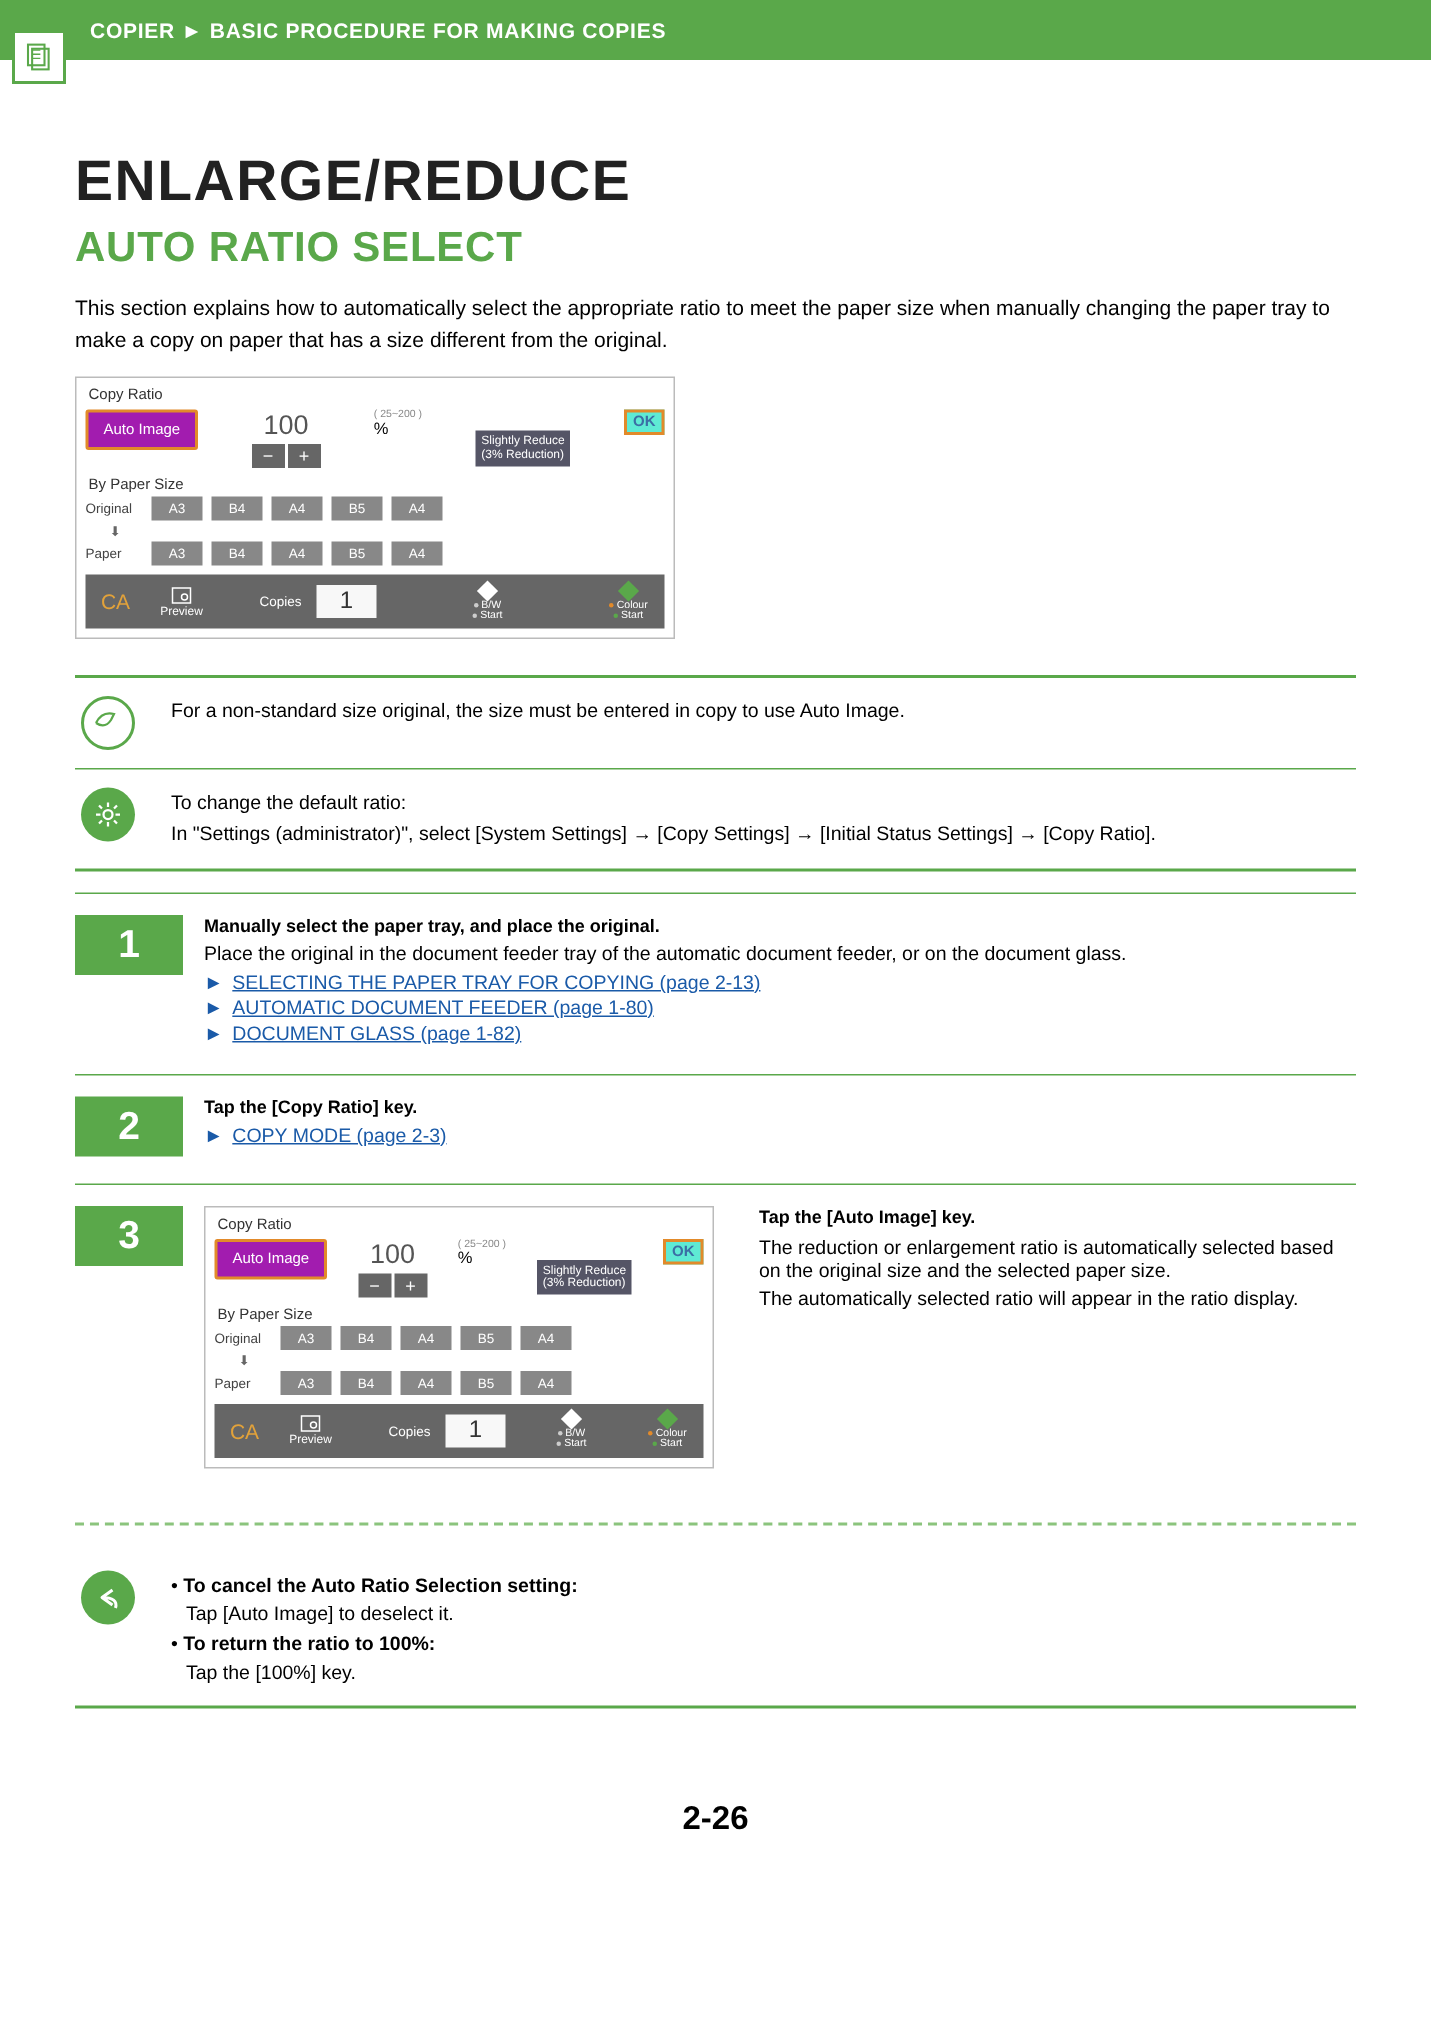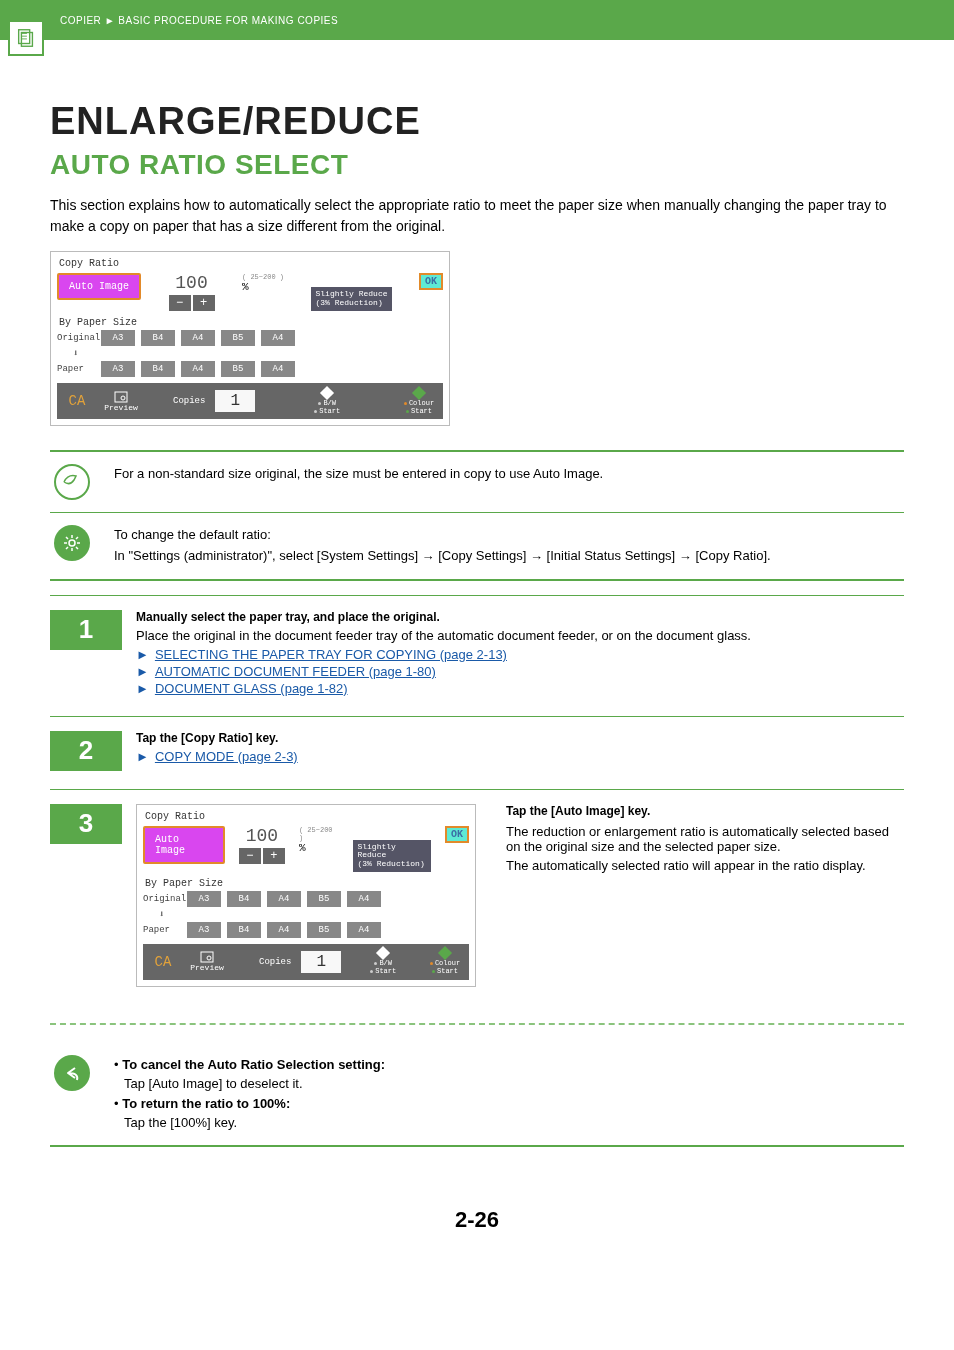--- a/index.html
+++ b/index.html
@@ -1,29 +1,29 @@
 <!DOCTYPE html>
 <html><head>
 <meta charset="utf-8">
 <style>
 * { margin: 0; padding: 0; box-sizing: border-box; }
 body { font-family: Arial, Helvetica, sans-serif; width: 954px; background: #fff; color: #000; }
 .top-band { background: #5aa84a; height: 40px; display: flex; align-items: center; padding-left: 8px; }
 .top-icon-box { width: 36px; height: 36px; background: #fff; border: 2px solid #5aa84a; display: flex; align-items: center; justify-content: center; position: relative; top: 18px; margin-right: 16px; }
 .top-icon-box svg { width: 22px; height: 22px; }
-.breadcrumb { color: #fff; font-weight: normal; font-size: 10px; letter-spacing: 0.5px; }
+.breadcrumb { color: #fff; font-weight: bold; font-size: 14px; letter-spacing: 0.5px; }
 .breadcrumb a { color: #fff; text-decoration: none; }
 .content { padding: 36px 50px 0 50px; }
 h1 { font-size: 38px; font-weight: bold; color: #222; margin-top: 24px; margin-bottom: 6px; letter-spacing: 1px; }
 h2.subhead { font-size: 28px; color: #5aa84a; font-weight: bold; margin-bottom: 14px; letter-spacing: 0.5px; }
 .intro { font-size: 14px; line-height: 1.5; margin-bottom: 14px; }
-.panel { border: 1px solid #bbb; width: 400px; padding: 4px 6px 6px 6px; font-family: Liberation Mono, monospace; margin-bottom: 24px; }
+.panel { border: 1px solid #bbb; width: 400px; padding: 4px 6px 6px 6px; font-family: Liberation Sans, sans-serif; margin-bottom: 24px; }
 .panel-title { font-size: 10px; color: #333; margin: 2px 0 4px 2px; }
 .panel-row1 { display: flex; align-items: flex-start; gap: 14px; justify-content: space-between; }
-.auto-image-btn { background: #d946ef; color: #fff; font-size: 10px; padding: 6px 10px; border: 2px solid #e28a2a; border-radius: 2px; }
+.auto-image-btn { background: #a21caf; color: #fff; font-size: 10px; padding: 6px 10px; border: 2px solid #e28a2a; border-radius: 2px; }
 .ratio-block { display: flex; flex-direction: column; align-items: center; }
 .ratio-value { font-size: 18px; color: #555; }
 .pm { display: flex; gap: 2px; margin-top: 2px; }
 .pm-btn { width: 22px; height: 16px; background: #666; color: #fff; font-size: 12px; display: flex; align-items: center; justify-content: center; }
 .percent-col { display: flex; flex-direction: column; align-items: flex-start; }
 .range { font-size: 7px; color: #888; }
 .percent { font-size: 11px; }
 .slightly { background: #556; color: #fff; font-size: 8px; padding: 3px 4px; line-height: 1.1; margin-top: 14px; }
 .ok-btn { border: 2px solid #e28a2a; background: #5eead4; color: #3b6ea5; font-size: 10px; font-weight: bold; padding: 1px 4px; align-self: flex-start; }
 .section-label { font-size: 10px; color: #333; margin: 6px 0 2px 2px; }

